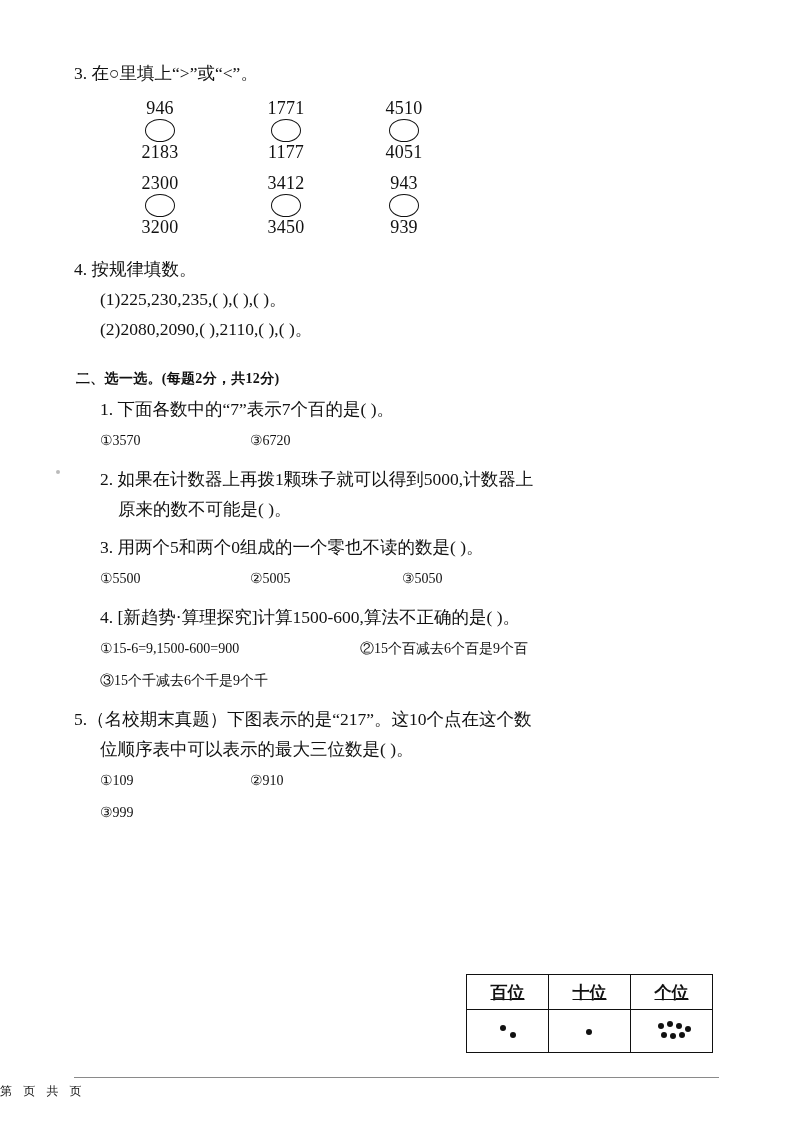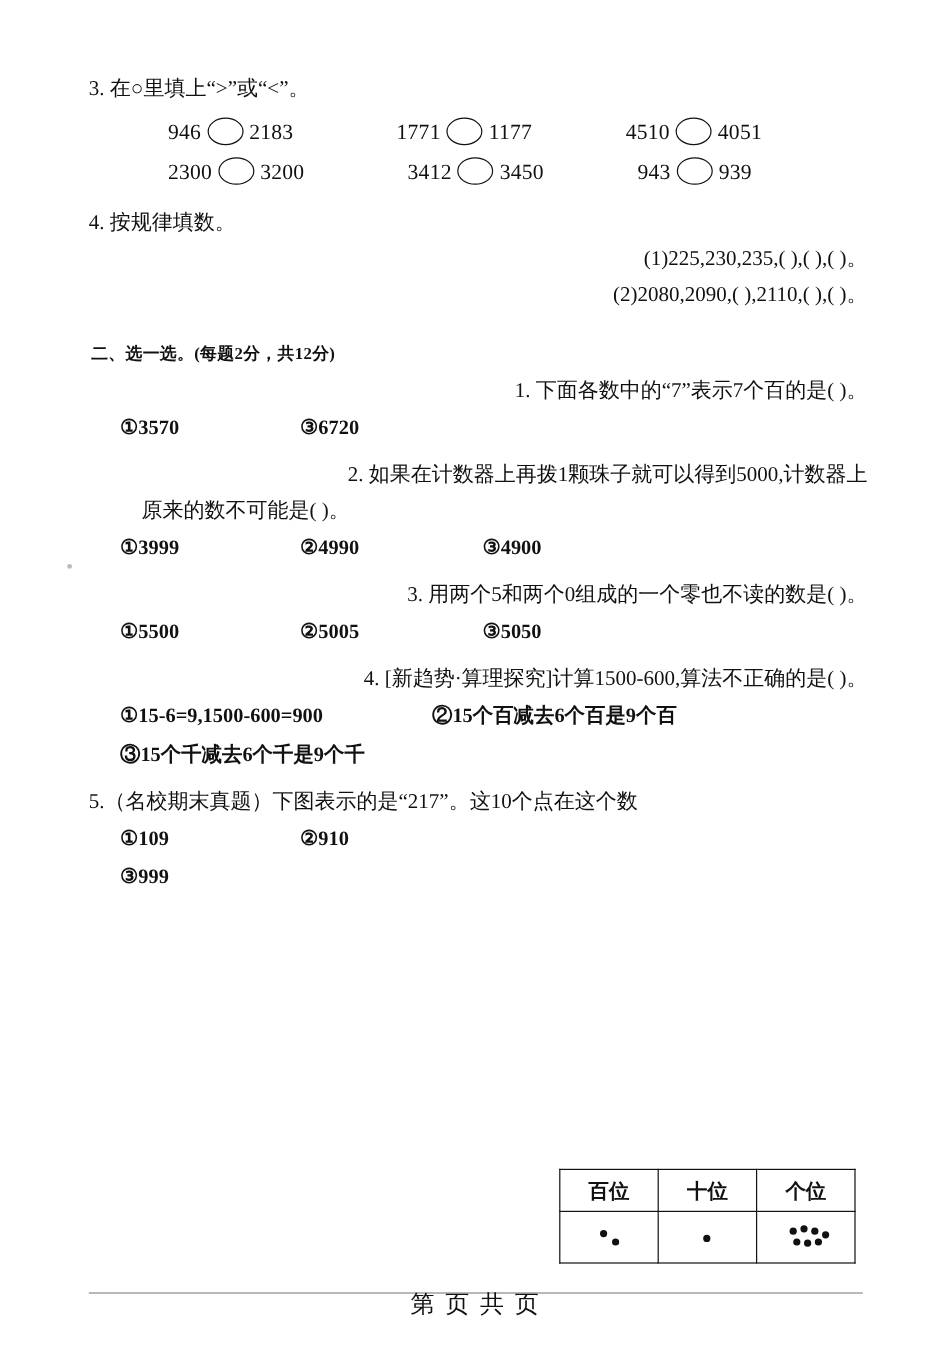--- a/index.html
+++ b/index.html
@@ -22,35 +22,36 @@
     box-sizing: border-box;
   }
   .q {
     margin-bottom: 6px;
   }
   .qline {
     font-size: 17.5px;
     line-height: 30px;
     white-space: nowrap;
   }
-  .indent1 { padding-left: 26px; text-align: right; }
+  .indent1 { padding-left: 26px; }
   .indent2 { padding-left: 44px; }
 
   
   .cmp-row {
     display: flex;
     align-items: center;
     padding-left: 66px;
     margin-top: 10px;
     font-size: 18px;
   }
   .cmp-item {
     display: flex;
-    align-items: flex-end;
+    align-items: center;
     white-space: nowrap;
+    flex-direction: column;
   }
   .cmp-gap-a { width: 86px; }
   .cmp-gap-b { width: 78px; }
   .circle {
     display: inline-block;
     width: 28px;
     height: 21px;
     border: 1.4px solid #111;
     border-radius: 50%;
     margin: 0 5px;
@@ -64,37 +65,37 @@
     font-weight: bold;
     margin: 26px 0 6px 0;
     padding-left: 2px;
     letter-spacing: 0.3px;
   }
 
   
   .opt-row {
     display: flex;
     padding-left: 26px;
-    font-size: 17px;
+    font-size: 14px;
     line-height: 30px;
     margin-top: 2px;
-    font-weight: bold;
   }
   .opt {
     white-space: nowrap;
   }
   .opt.w1 { width: 150px; }
   .opt.w2 { width: 152px; }
   .opt.wide1 { width: 260px; }
 
   
   .digit-table-wrap {
     position: absolute;
     left: 466px;
     top: 974px;
+    text-decoration: underline;
   }
   table.digit-table {
     border-collapse: collapse;
   }
   table.digit-table td {
     border: 1.5px solid #111;
     width: 79px;
     height: 32px;
     text-align: center;
     font-size: 17px;
@@ -117,23 +118,24 @@
     background: #111;
     border-radius: 50%;
   }
 
   
   .footer {
     position: absolute;
     left: 0;
     right: 0;
     bottom: 22px;
-    text-align: center;
-    font-size: 20px;
+    text-align: left;
+    font-size: 12px;
     letter-spacing: 2px;
+    font-family: Liberation Mono, monospace;
   }
   .footer-rule {
     position: absolute;
     left: 74px;
     right: 74px;
     bottom: 44px;
     border-top: 1px solid #8a8a8a;
   }
   .edge-dot {
     position: absolute;
@@ -207,25 +209,20 @@
     <div class="qline indent1">1. 下面各数中的“7”表示7个百的是(            )。</div>
     <div class="opt-row">
       <span class="opt w1">①3570</span>
       <span class="opt">③6720</span>
     </div>
   </div>
 
   <div class="q" style="margin-top:8px">
     <div class="qline indent1">2. 如果在计数器上再拨1颗珠子就可以得到5000,计数器上</div>
     <div class="qline indent2">原来的数不可能是(            )。</div>
-    <div class="opt-row">
-      <span class="opt w1">①3999</span>
-      <span class="opt w2">②4990</span>
-      <span class="opt">③4900</span>
-    </div>
   </div>
 
   <div class="q" style="margin-top:8px">
     <div class="qline indent1">3. 用两个5和两个0组成的一个零也不读的数是(            )。</div>
     <div class="opt-row">
       <span class="opt w1">①5500</span>
       <span class="opt w2">②5005</span>
       <span class="opt">③5050</span>
     </div>
   </div>
@@ -236,20 +233,21 @@
       <span class="opt wide1">①15-6=9,1500-600=900</span>
       <span class="opt">②15个百减去6个百是9个百</span>
     </div>
     <div class="opt-row">
       <span class="opt">③15个千减去6个千是9个千</span>
     </div>
   </div>
 
   <div class="q" style="margin-top:8px">
     <div class="qline">5.（名校期末真题）下图表示的是“217”。这10个点在这个数</div>
+    <div class="qline indent1">位顺序表中可以表示的最大三位数是(            )。</div>
     <div class="opt-row">
       <span class="opt w1">①109</span>
       <span class="opt">②910</span>
     </div>
     <div class="opt-row">
       <span class="opt">③999</span>
     </div>
   </div>
 
   <div class="digit-table-wrap">

